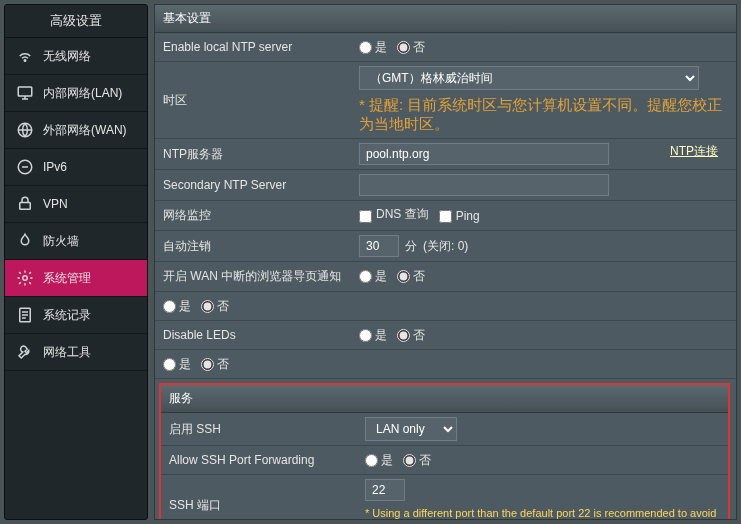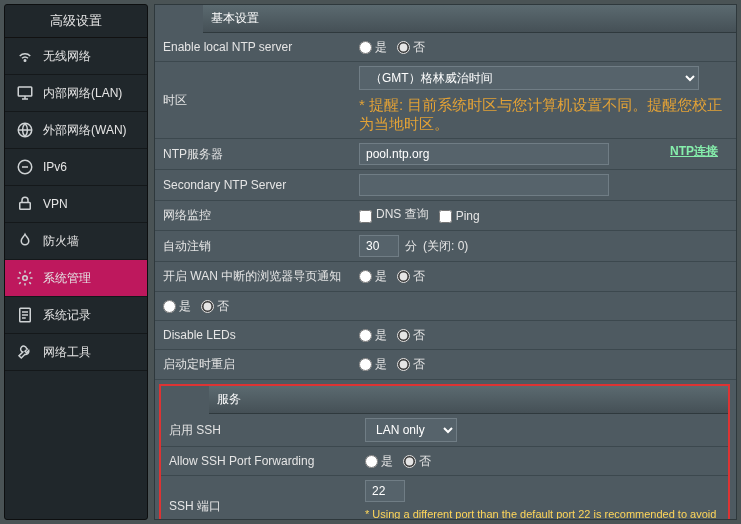--- a/index.html
+++ b/index.html
@@ -47,21 +47,20 @@
   border: 1px solid #2e383c;
   position: relative;
   overflow: hidden;
 }
 .sec-head {
   background: linear-gradient(#5b6a70,#455056);
   color: #fff;
   padding: 5px 8px;
   font-size: 12px;
   border-bottom: 1px solid #2f393d;
-  margin-left: 48px;
 }
 .row {
   display: flex;
   border-bottom: 1px solid #3c484e;
 }
 .row .lbl {
   width: 196px;
   padding: 6px 8px;
   color: #e5e5e5;
   display: flex;
@@ -89,21 +88,21 @@
   border: 1px solid #707d85;
   color: #fff;
   padding: 3px 6px;
   font-size: 12px;
 }
 select.ctl { min-width: 340px; }
 input.ctl.wide { width: 250px; }
 input.ctl.short { width: 40px; }
 .hint-orange { color: #e3a236; font-size: 15px; }
 .hint-yellow { color: #ffd659; font-size: 11px; }
-a.link { color: #86efac; text-decoration: underline; cursor: pointer; margin-left: auto; padding-right: 10px; font-weight: bold; }
+a.link { color: #fef9c3; text-decoration: underline; cursor: pointer; margin-left: auto; padding-right: 10px; }
 .inline-sp { display:flex; gap:22px; width:100%; }
 .select-sm {
   background: #56636b;
   border: 1px solid #707d85;
   color: #fff;
   padding: 3px 6px;
   font-size: 12px;
   min-width: 92px;
 }
 .sec2-wrap {
@@ -312,21 +311,20 @@
             </label>
           <label>
               <input type="radio" name="r4" checked="" style=""> 
               <span>否</span>
             </label>
         </span>
       </div>
     </div>
 
     <div class="row">
-      <div class="lbl">启动定时重启</div>
       <div class="val">
         <span class="radio-set">
           <label>
               <input type="radio" name="r5" style=""> 
               <span>是</span>
             </label>
           <label>
               <input type="radio" name="r5" checked="" style=""> 
               <span>否</span>
             </label>

